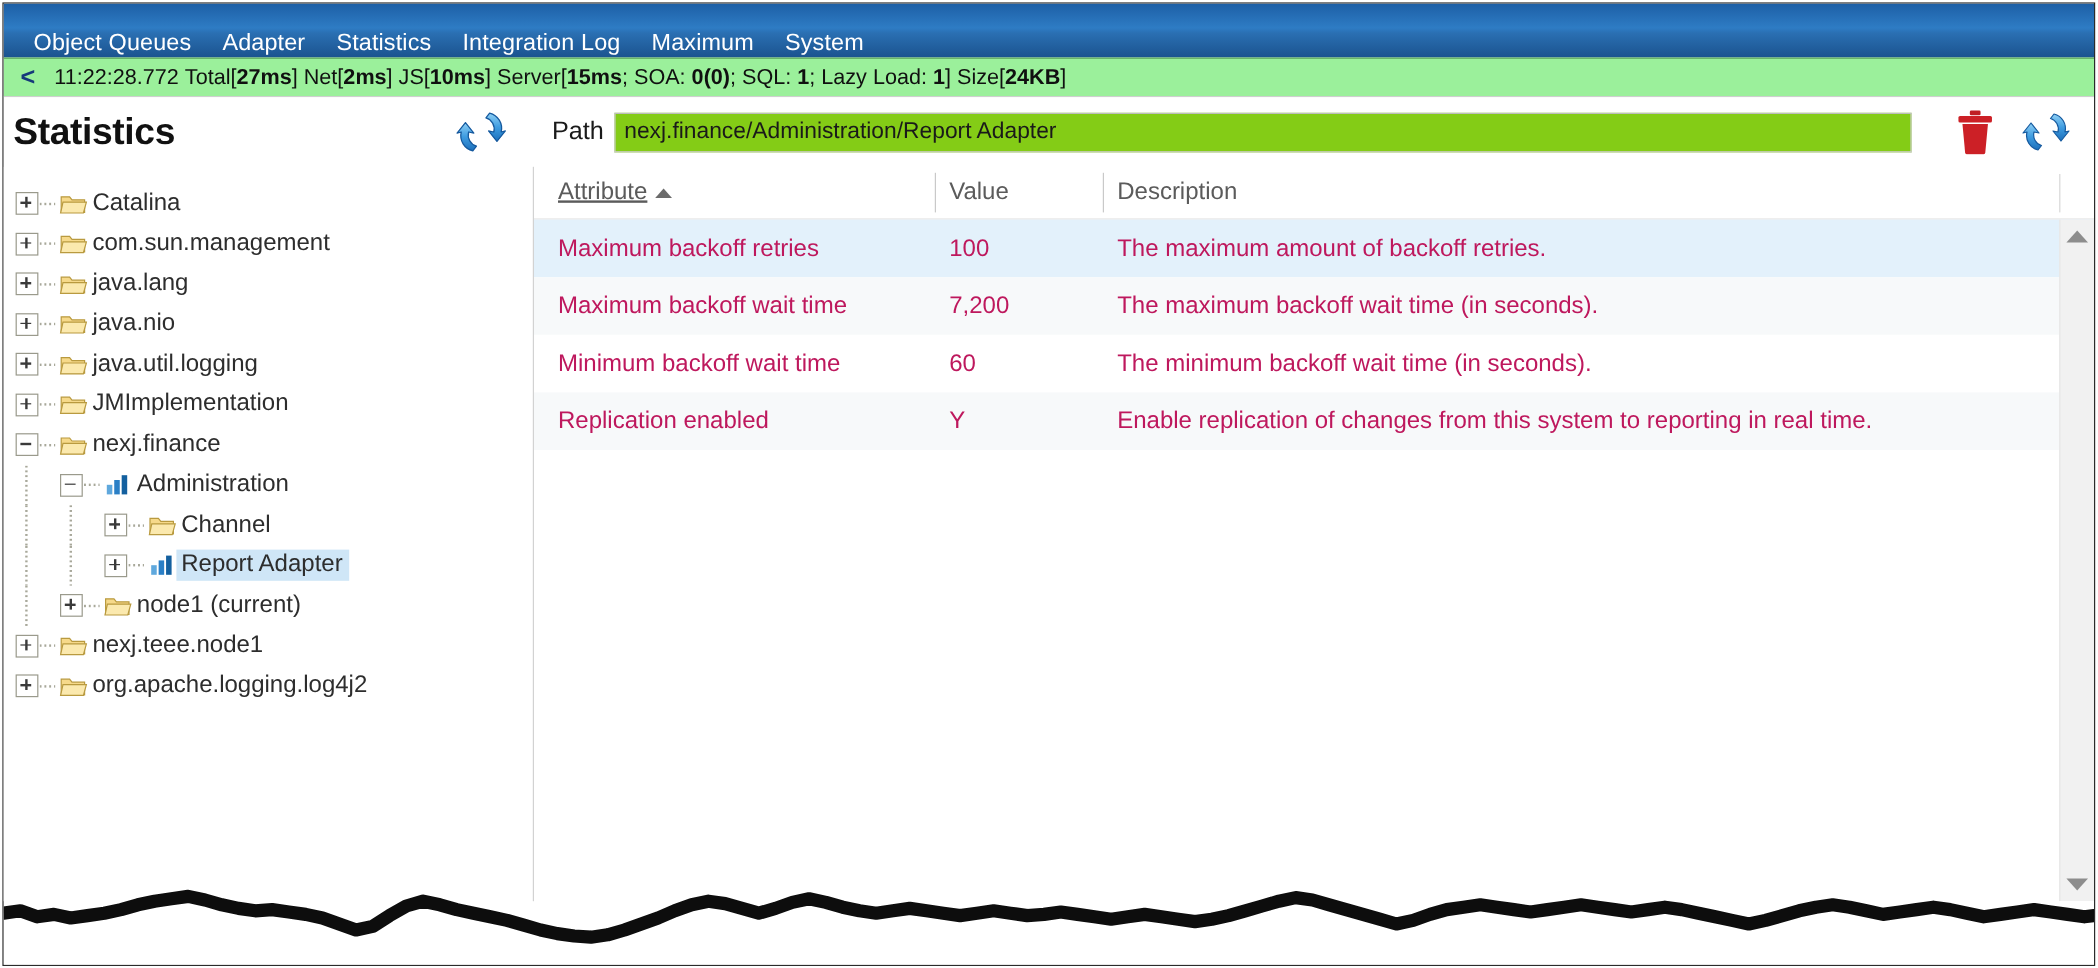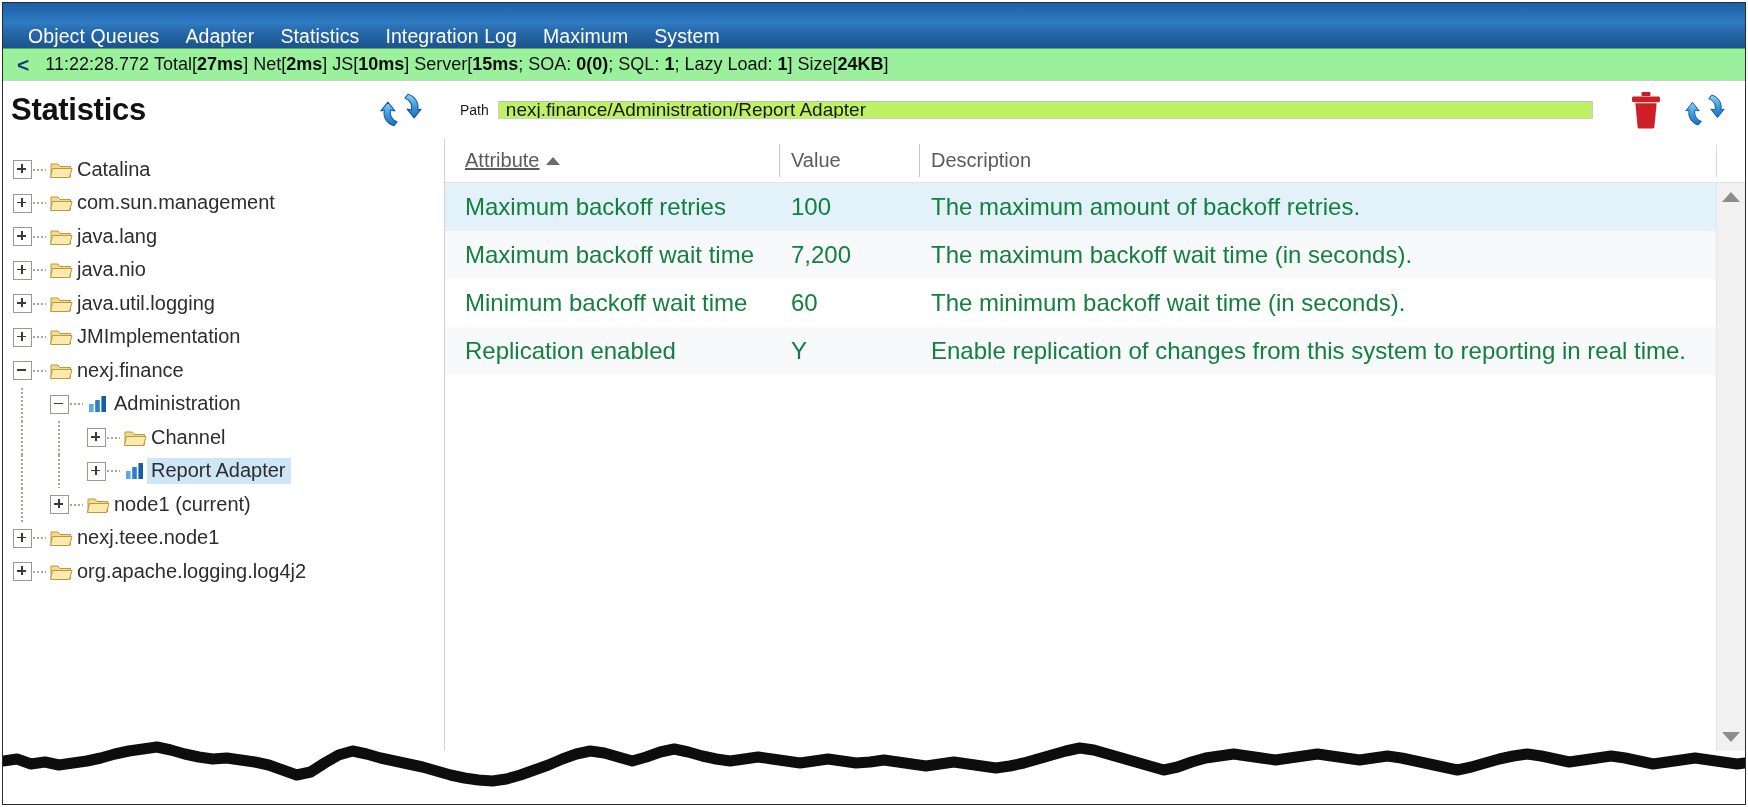--- a/index.html
+++ b/index.html
@@ -88,29 +88,29 @@
   }
   .path-zone {
     flex: 1;
     display: flex;
     align-items: center;
     padding: 0 14px 0 14px;
     box-sizing: border-box;
     height: 100%;
   }
   .path-label {
-    font-size: 14px;
+    font-size: 21px;
     color: #1a1a1a;
     margin-right: 9px;
     white-space: nowrap;
   }
   .path-input {
     flex: 1;
-    height: 18px;
-    background: #bef264;
+    height: 33px;
+    background: #84cc16;
     border: 1px solid #cdcdcd;
     border-top-color: #bdbdbd;
     font-family: "Liberation Sans", sans-serif;
     font-size: 19px;
     color: #1a1a1a;
     padding: 0 7px;
     box-sizing: border-box;
     outline: none;
   }
   .tool-icons {
@@ -252,22 +252,22 @@
     height: 48px;
     align-items: center;
     padding-left: 8px;
     box-sizing: border-box;
     cursor: default;
   }
   .tr.odd  { background: #ffffff; }
   .tr.even { background: #f7f9fa; }
   .tr.selected { background: #e3f1fb; }
   .td {
-    font-size: 24px;
-    color: #15803d;
+    font-size: 20px;
+    color: #be185d;
     padding-left: 12px;
     box-sizing: border-box;
     white-space: nowrap;
     overflow: hidden;
   }
 
   
   .vscroll {
     position: absolute;
     right: 0; top: 44px;

